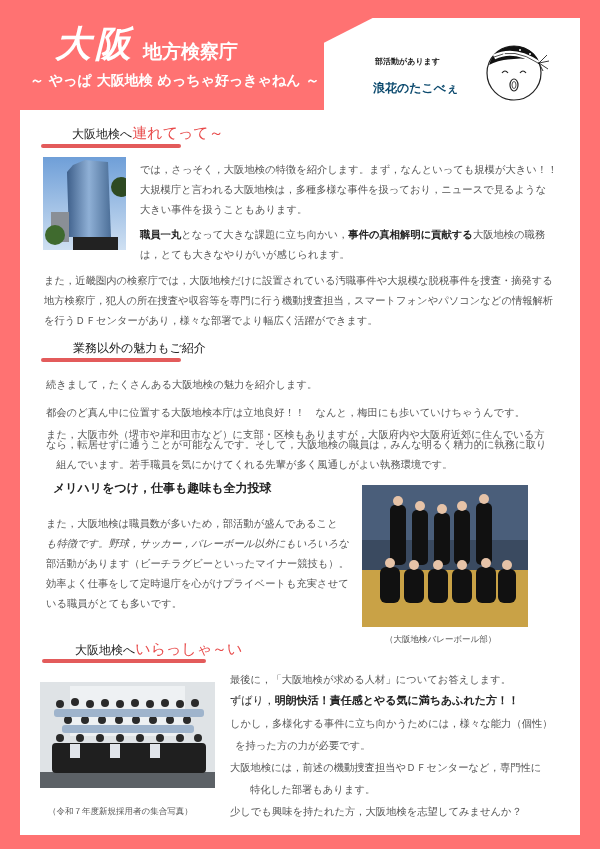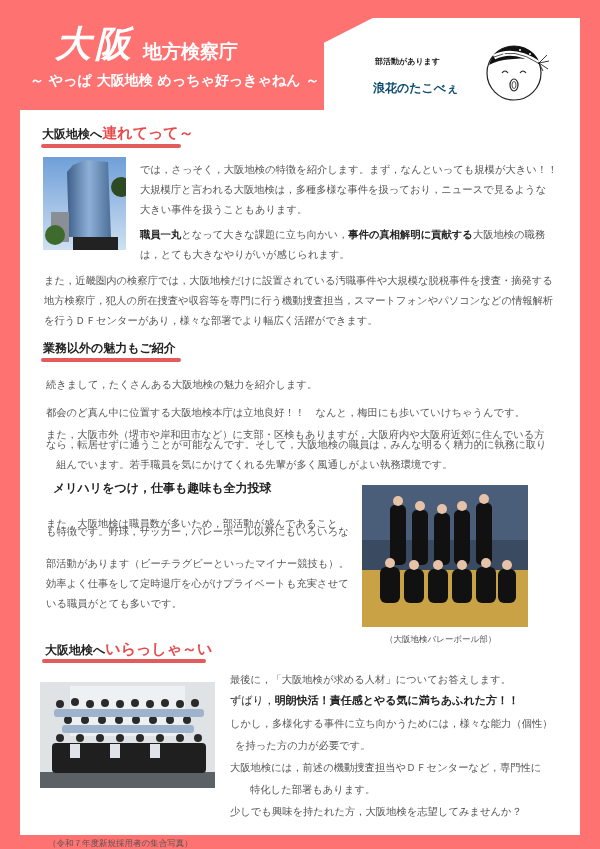--- a/index.html
+++ b/index.html
@@ -6,21 +6,21 @@
   body{width:600px;height:849px;background:#ff7272;position:relative;overflow:hidden;font-family:"DejaVu Sans","Liberation Sans",sans-serif;color:#444;}
   .header-title{position:absolute;left:55px;top:20px;color:#fff;white-space:nowrap;}
   .title-big{font-size:36px;font-weight:bold;letter-spacing:4px;vertical-align:bottom;font-style:italic;}
   .title-small{font-size:19px;font-weight:bold;margin-left:8px;vertical-align:bottom;position:relative;top:-4px;}
   .tagline{position:absolute;left:30px;top:72px;color:#fff;font-size:14px;font-weight:bold;white-space:nowrap;}
   .char-panel{position:absolute;left:324px;top:18px;width:256px;height:95px;background:#fff;clip-path:polygon(0 26%,19% 0,100% 0,100% 100%,0 100%);}
   .char-label{position:absolute;left:375px;top:56px;font-size:8px;font-weight:bold;color:#222;}
   .char-name{position:absolute;left:373px;top:68px;font-size:12px;font-weight:bold;color:#0c4a6e;margin-top:12px;}
   .mascot{position:absolute;left:480px;top:35px;width:72px;height:72px;}
   .content{position:absolute;left:20px;top:110px;width:560px;height:725px;background:#fff;}
-  .sec-head{position:absolute;font-size:12px;font-weight:bold;color:#222;white-space:nowrap;}
+  .sec-head{position:absolute;font-size:12px;font-weight:normal;color:#222;white-space:nowrap;margin-left:30px;}
   .sec-head .accent{color:#e84a4a;font-size:15px;}
   .sec-line{position:absolute;height:4px;background:#e35b5b;border-radius:2px;}
   .p{position:absolute;font-size:10.3px;line-height:20px;color:#555;white-space:nowrap;text-align:right;}
   .p b{color:#222;}
   .photo{position:absolute;overflow:hidden;}
   .caption{position:absolute;font-size:8.5px;color:#555;white-space:nowrap;}
   .sub-head{position:absolute;font-size:12px;font-weight:bold;color:#222;white-space:nowrap;}
 </style>
 </head>
 <body>
@@ -90,21 +90,21 @@
 <div class="sec-line" style="left:41px;top:358px;width:140px;"></div>
 
 <div class="p" style="left:46px;top:374px;">続きまして，たくさんある大阪地検の魅力を紹介します。</div>
 <div class="p" style="left:46px;top:402px;">都会のど真ん中に位置する大阪地検本庁は立地良好！！　なんと，梅田にも歩いていけちゃうんです。</div>
 <div class="p" style="left:46px;top:414px;margin-top:10px;">また，大阪市外（堺市や岸和田市など）に支部・区検もありますが，大阪府内や大阪府近郊に住んでいる方</div>
 <div class="p" style="left:46px;top:434px;">なら，転居せずに通うことが可能なんです。そして，大阪地検の職員は，みんな明るく精力的に執務に取り</div>
 <div class="p" style="left:46px;top:454px;">　組んでいます。若手職員を気にかけてくれる先輩が多く風通しがよい執務環境です。</div>
 
 <div class="sub-head" style="left:46px;top:480px;margin-left:7px;">メリハリをつけ，仕事も趣味も全力投球</div>
 <div class="p" style="left:46px;top:513px;">また，大阪地検は職員数が多いため，部活動が盛んであること</div>
-<div class="p" style="left:46px;top:521px;">も特徴です。野球，サッカー，バレーボール以外にもいろいろな</div>
+<div class="p" style="left:46px;top:533px;font-style:italic;">も特徴です。野球，サッカー，バレーボール以外にもいろいろな</div>
 <div class="p" style="left:46px;top:553px;">部活動があります（ビーチラグビーといったマイナー競技も）。</div>
 <div class="p" style="left:46px;top:573px;">効率よく仕事をして定時退庁を心がけプライベートも充実させて</div>
 <div class="p" style="left:46px;top:593px;">いる職員がとても多いです。</div>
 
 <svg class="photo" style="left:362px;top:485px;width:166px;height:142px;" viewBox="0 0 166 142">
   <rect width="166" height="142" fill="#3a4a60"></rect>
   <rect y="0" width="166" height="55" fill="#4a5e7a"></rect>
   <rect y="85" width="166" height="57" fill="#c9a246"></rect>
   <g fill="#111">
     <rect x="28" y="20" width="16" height="60" rx="5"></rect>
@@ -178,21 +178,21 @@
     </g>
   <g fill="#1f1f1f">
       <rect x="12" y="61" width="154" height="30" rx="4"></rect>
     </g>
   <g fill="#e0e4ea">
       <rect x="30" y="62" width="10" height="14"></rect>
       <rect x="70" y="62" width="10" height="14"></rect>
       <rect x="110" y="62" width="10" height="14"></rect>
     </g>
 </svg>
-<div class="caption" style="left:48px;top:806px;margin-top:32px;">（令和７年度新規採用者の集合写真）</div>
+<div class="caption" style="left:48px;top:806px;">（令和７年度新規採用者の集合写真）</div>
 
 <div class="p" style="left:230px;top:669px;">最後に，「大阪地検が求める人材」についてお答えします。</div>
 <div class="p" style="left:230px;top:691px;font-size:11px;">
   <span style="color:#222;">ずばり，</span><b>明朗快活！責任感とやる気に満ちあふれた方！！</b>
 </div>
 <div class="p" style="left:230px;top:713px;">しかし，多様化する事件に立ち向かうためには，様々な能力（個性）</div>
 <div class="p" style="left:235px;top:735px;">を持った方の力が必要です。</div>
 <div class="p" style="left:230px;top:757px;">大阪地検には，前述の機動捜査担当やＤＦセンターなど，専門性に</div>
 <div class="p" style="left:230px;top:779px;margin-left:20px;">特化した部署もあります。</div>
 <div class="p" style="left:230px;top:801px;">少しでも興味を持たれた方，大阪地検を志望してみませんか？</div>

